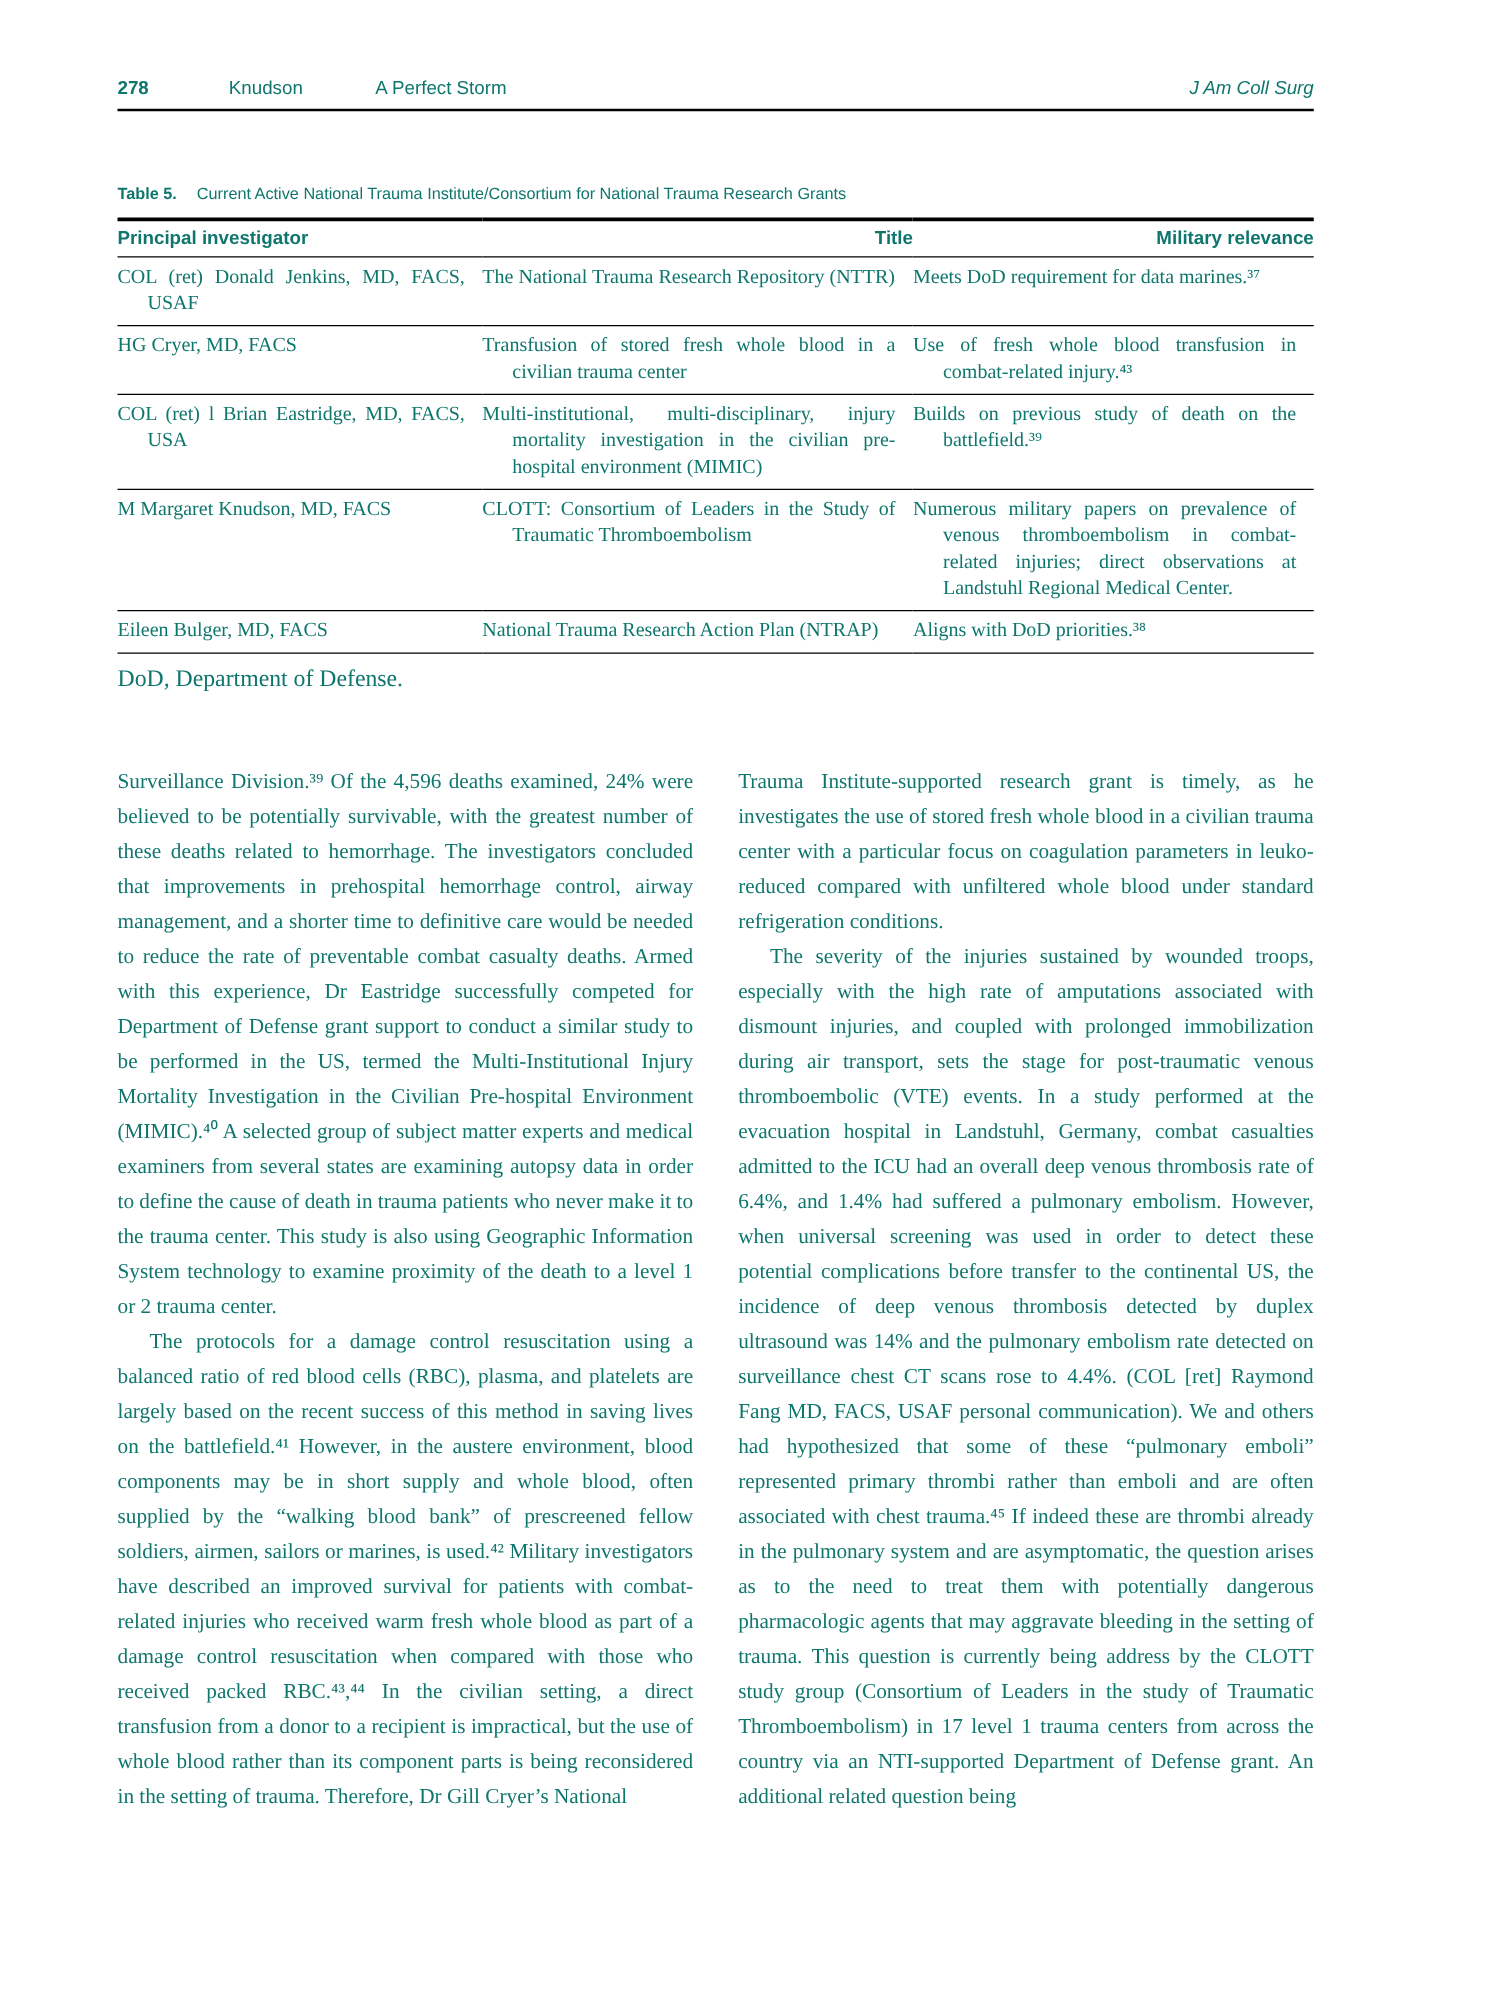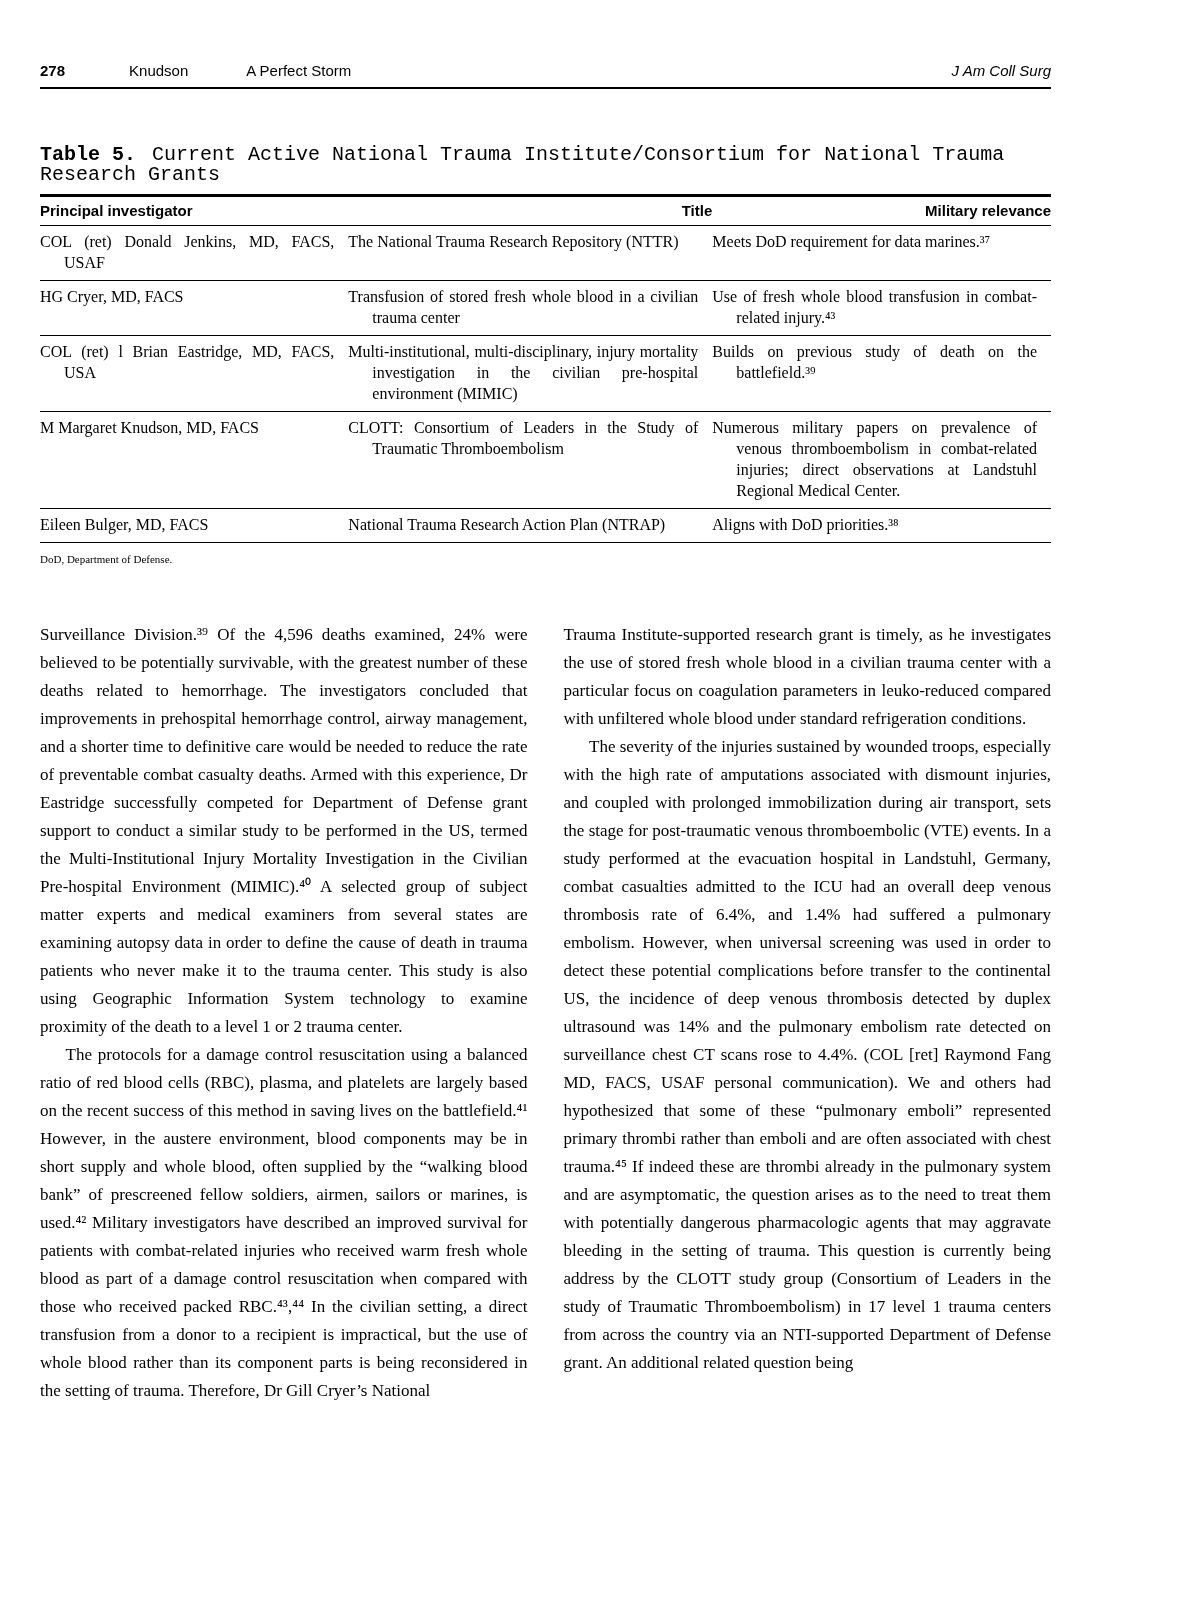--- a/index.html
+++ b/index.html
@@ -6,22 +6,22 @@
     margin: 0;
     padding: 0;
     background: #ffffff;
   }
   .page {
     position: relative;
     width: 1174px;
     height: 1613px;
     background: #ffffff;
     box-sizing: border-box;
-    padding: 62px 123px 0 40px;
-    color: #000000;
+    padding: 62px 123px 0 94px;
+    color: #0f766e;
     font-family: "Liberation Serif", serif;
   }
 
   
   .running-head {
     display: flex;
     justify-content: space-between;
     align-items: baseline;
     font-family: "Liberation Sans", sans-serif;
     font-size: 15px;
@@ -33,22 +33,22 @@
   .rh-title    { font-weight: 400; }
   .rh-journal  { font-style: italic; }
   .header-rule {
     border-bottom: 2px solid #000;
     margin-top: 7px;
   }
 
   
   .table-block { margin-top: 56px; }
   .table-caption {
-    font-family: Liberation Mono, monospace;
-    font-size: 20px;
+    font-family: Liberation Sans, sans-serif;
+    font-size: 13px;
     line-height: 20px;
     margin-bottom: 9px;
   }
   .cap-label { font-weight: 700; margin-right: 16px; }
   table.grants {
     width: 100%;
     border-collapse: collapse;
     font-family: "Liberation Serif", serif;
     font-size: 16px;
     line-height: 21px;
@@ -69,21 +69,21 @@
     border-bottom: 1.4px solid #000;
     padding: 5px 14px 7px 0;
   }
   td.rel-cell { padding-left: 10px; padding-right: 0; }
   .hang {
     padding-left: 1.5em;
     text-indent: -1.5em;
     text-align: justify;
   }
   .table-footnote {
-    font-size: 11px;
+    font-size: 19px;
     margin-top: 10px;
   }
 
   
   .two-col {
     display: flex;
     gap: 36px;
     margin-top: 56px;
     font-size: 17px;
     line-height: 28px;

